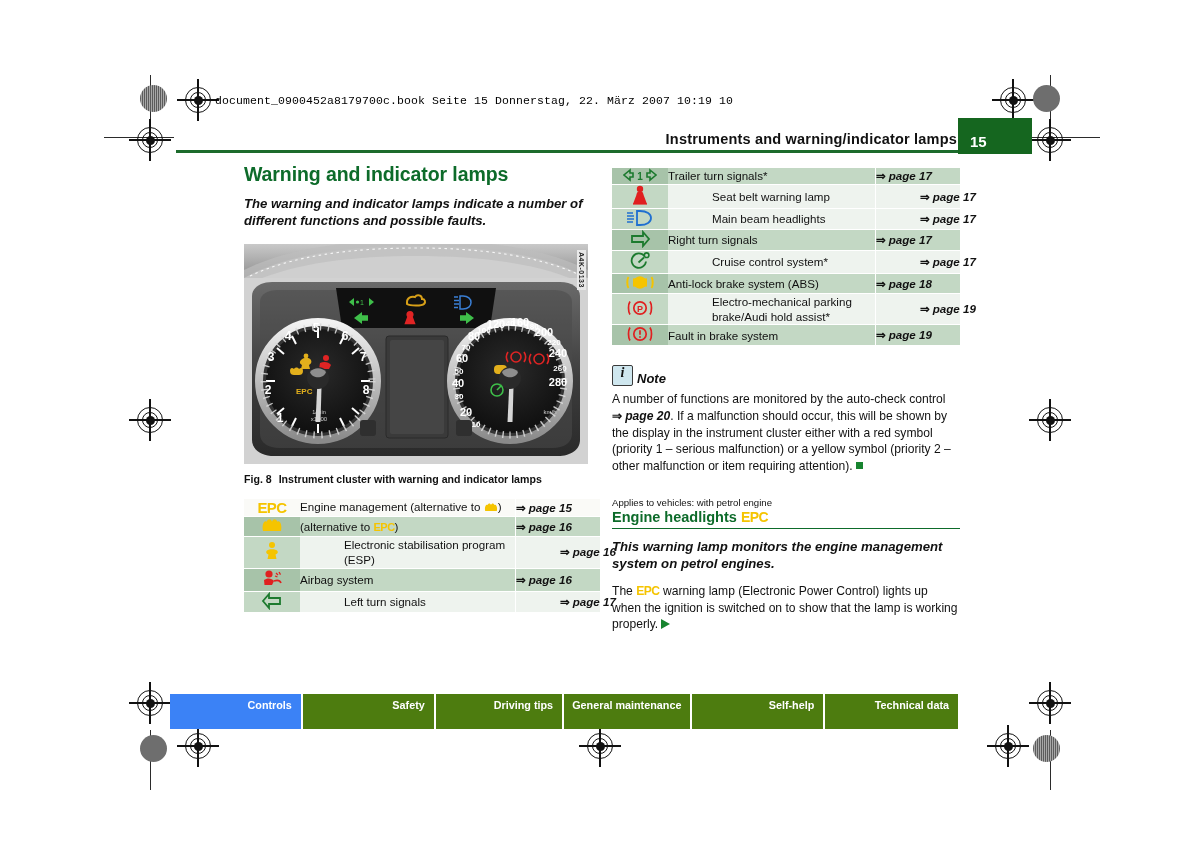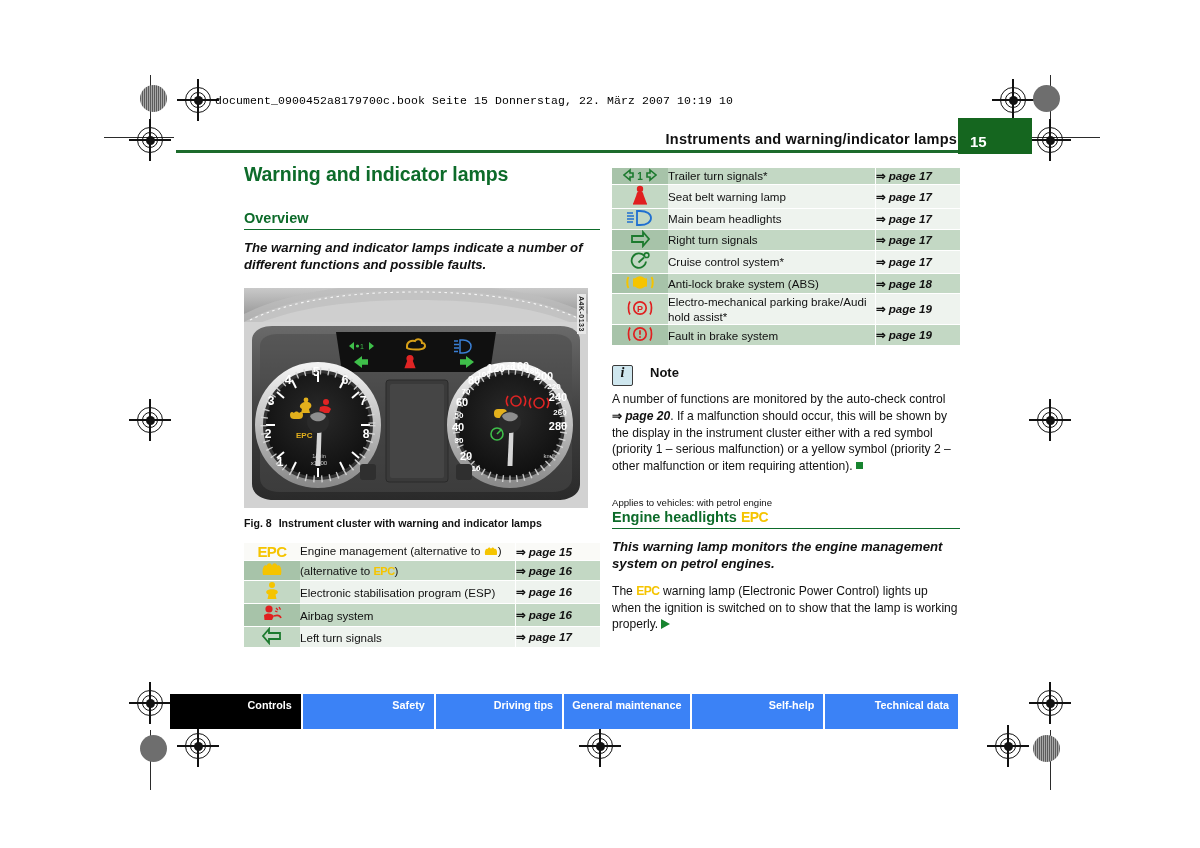--- a/index.html
+++ b/index.html
@@ -191,21 +191,21 @@
   }
   td.c-ref {
     width: 84px;
     padding: 6px 6px 6px 8px;
     font-style: italic;
     font-weight: bold;
     white-space: nowrap;
   }
   tr.shade td.c-desc, tr.shade td.c-ref { background: #c3d8c4; }
   tr.shade td.c-icon { background: #a7c3a9; }
-  tr.plain td.c-desc, tr.plain td.c-ref { background: #eef3ee; }
+  tr.plain td.c-desc, tr.plain td.c-ref { background: #eef3ee; padding-left: 44px; }
   tr.plain td.c-icon { background: #c3d8c4; }
   tr.white td.c-desc, tr.white td.c-ref { background: #fafaf7; }
   tr.white td.c-icon { background: #fafaf7; }
   table.lamps td.c-desc { border-right: 1.5px solid #ffffff; }
   table.lamps tr + tr td { border-top: 1.5px solid #ffffff; }
 
   .arrow-ref::before {
     content: "\21D2";
     font-style: normal;
     margin-right: 3px;
@@ -215,22 +215,23 @@
     color: #f5c400;
     font-weight: bold;
     font-style: normal;
     letter-spacing: -0.5px;
   }
 
   
   .note-wrap { margin-top: 20px; }
   .note-head {
     display: flex;
-    align-items: flex-start;
-    gap: 17px;
+    align-items: flex-end;
+    gap: 4px;
+    font-style: italic;
   }
   .note-icon {
     width: 19px; height: 19px;
     background: #cfe7ef;
     border: 1.3px solid #3b3b3b;
     border-radius: 2px;
     position: relative;
     flex: 0 0 auto;
   }
   .note-icon::after {
@@ -304,34 +305,34 @@
 
   
   .footer-nav {
     position: absolute;
     left: 170px; top: 694px;
     width: 788px; height: 35px;
     display: flex;
   }
   .foot-tab {
     position: relative;
-    background: #3b82f6;
+    background: #4d7c0f;
     color: #ffffff;
     font-size: 10.8px;
     font-weight: bold;
     border-right: 2px solid #ffffff;
     box-sizing: border-box;
   }
   .foot-tab:last-child { border-right: none; }
   .foot-tab span {
     position: absolute;
     right: 9px; top: 5px;
     white-space: nowrap;
   }
-  .foot-tab.active { background: #000000; }
+  .foot-tab.active { background: #3b82f6; }
 </style>
 </head>
 <body>
 
 <div class="cropline" style="left:104px; top:137px; width:70px; height:1px;"></div>
 <div class="cropline" style="left:150px; top:75px; width:1px; height:62px;"></div>
 <div class="cropline" style="left:1030px; top:137px; width:70px; height:1px;"></div>
 <div class="cropline" style="left:1050px; top:75px; width:1px; height:62px;"></div>
 <div class="cropline" style="left:150px; top:730px; width:1px; height:60px;"></div>
 <div class="cropline" style="left:1050px; top:730px; width:1px; height:60px;"></div>
@@ -390,21 +391,20 @@
 
 <div class="header-rule"></div>
 <div class="header-title">Instruments and warning/indicator lamps</div>
 <div class="page-number-box">
   <span>15</span>
 </div>
 
 <div class="col-left">
 
   <h1 class="chapter">Warning and indicator lamps</h1>
-  <h2 class="section">Overview</h2>
   <p class="lead">The warning and indicator lamps indicate a number of different functions and possible faults.</p>
 
   <div class="figure">
     <svg width="344" height="220" viewBox="0 0 344 220">
       <defs>
         <linearGradient id="gDash" x1="0" y1="0" x2="0" y2="1">
           <stop offset="0%" stop-color="#c9c9c9"></stop>
           <stop offset="100%" stop-color="#8e8e8e"></stop>
         </linearGradient>
         <linearGradient id="gHous" x1="0" y1="0" x2="0" y2="1">

